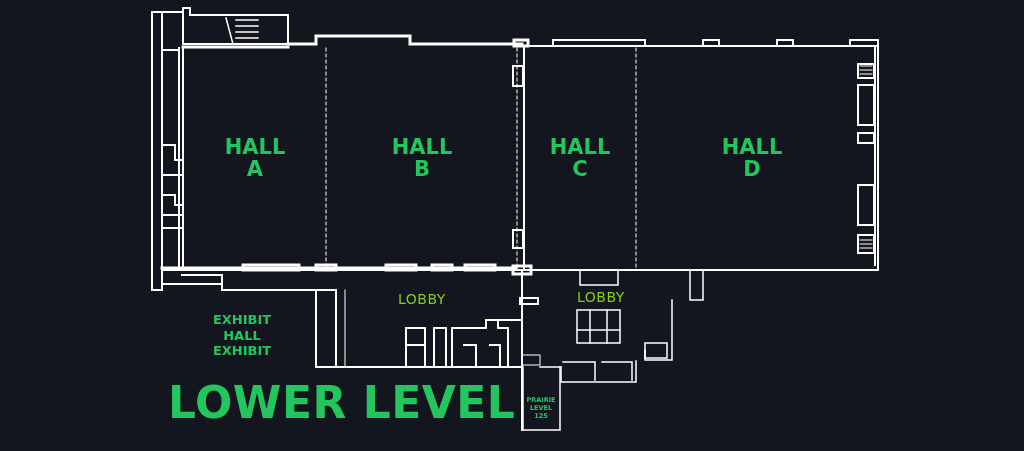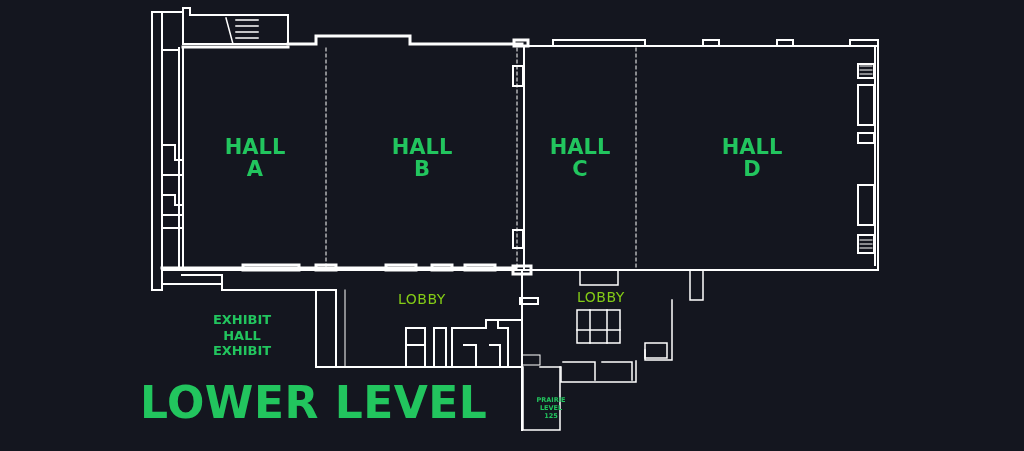--- a/index.html
+++ b/index.html
@@ -10,21 +10,21 @@
     position: relative;
   }
   #plan { position: absolute; left: 0; top: 0; }
   .lbl {
     position: absolute; color: #22c55e; text-align: center;
     font-weight: bold; line-height: 1.05;
   }
   .hall { font-size: 21px; width: 120px; }
   .lobby { font-weight: normal; font-size: 14px; color: #84cc16; letter-spacing: 0.5px; }
   .exhibit { font-size: 13px; width: 110px; line-height: 1.2; }
-  .prairie { font-size: 6.5px; width: 40px; line-height: 1.25; margin-left: 10px; }
+  .prairie { font-size: 6.5px; width: 40px; line-height: 1.25; }
   .title { font-size: 44px; letter-spacing: 0.5px; }
 </style>
 </head>
 <body>
 
 <svg id="plan" width="1024" height="451" viewBox="0 0 1024 451" fill="none" stroke="#ffffff" stroke-linecap="square">
 
   <g stroke-width="2">
     <path d="M152 12 L152 290 L162 290 L162 12 Z"></path>
     <path d="M152 12 L183 12 L183 8 L190 8 L190 15 L288 15 L288 44 L183 44 L183 12"></path>
@@ -165,13 +165,13 @@
   <div>HALL</div>
   <div>EXHIBIT</div>
 </div>
 
 <div class="lbl prairie" style="left:521px; top:396px;">
   <div>PRAIRIE</div>
   <div>LEVEL</div>
   <div>125</div>
 </div>
 
-<div class="lbl title" style="left:140px; top:380px;">LOWER LEVEL</div>
+<div class="lbl title" style="left:168px; top:380px;">LOWER LEVEL</div>
 
 </body></html>

